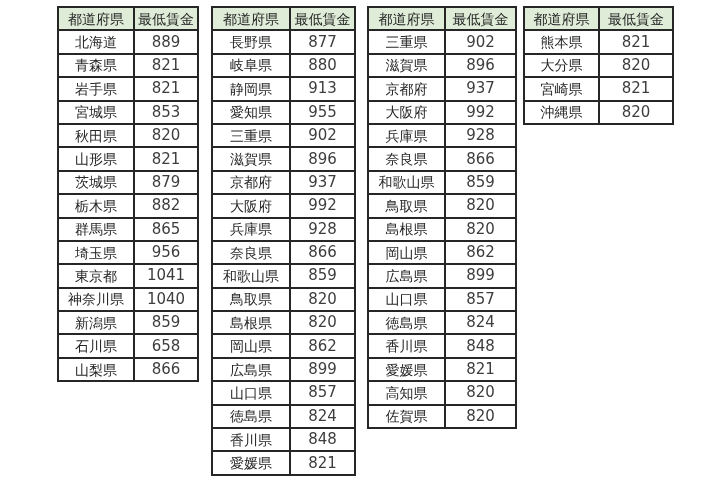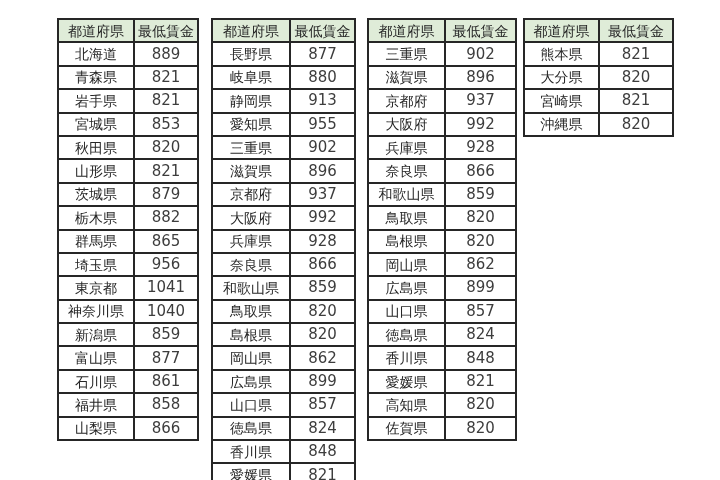--- a/index.html
+++ b/index.html
@@ -5,21 +5,21 @@
   html,body{margin:0;padding:0;background:#ffffff;}
   .sheet{
     position:relative;
     width:720px;height:480px;
     background:#ffffff;
     font-family:"DejaVu Sans",sans-serif;
     overflow:hidden;
   }
   table.wage-table{
     position:absolute;
-    top:18px;
+    top:6px;
     border-collapse:collapse;
     table-layout:fixed;
     background:#ffffff;
   }
   .t0{left:57px;}
   .t1{left:211px;}
   .t2{left:367px;}
   .t3{left:523px;}
   .wage-table th,.wage-table td{
     border:2px solid #262626;
@@ -105,30 +105,22 @@
         </tr>
         <tr>
           <td class="pref">神奈川県</td>
           <td class="wage">1040</td>
         </tr>
         <tr>
           <td class="pref">新潟県</td>
           <td class="wage">859</td>
         </tr>
         <tr>
-          <td class="pref">富山県</td>
-          <td class="wage">877</td>
-        </tr>
-        <tr>
           <td class="pref">石川県</td>
-          <td class="wage">861</td>
-        </tr>
-        <tr>
-          <td class="pref">福井県</td>
-          <td class="wage">858</td>
+          <td class="wage">658</td>
         </tr>
         <tr>
           <td class="pref">山梨県</td>
           <td class="wage">866</td>
         </tr>
       </tbody>
   </table>
 
   <table class="wage-table t1">
     <thead>

